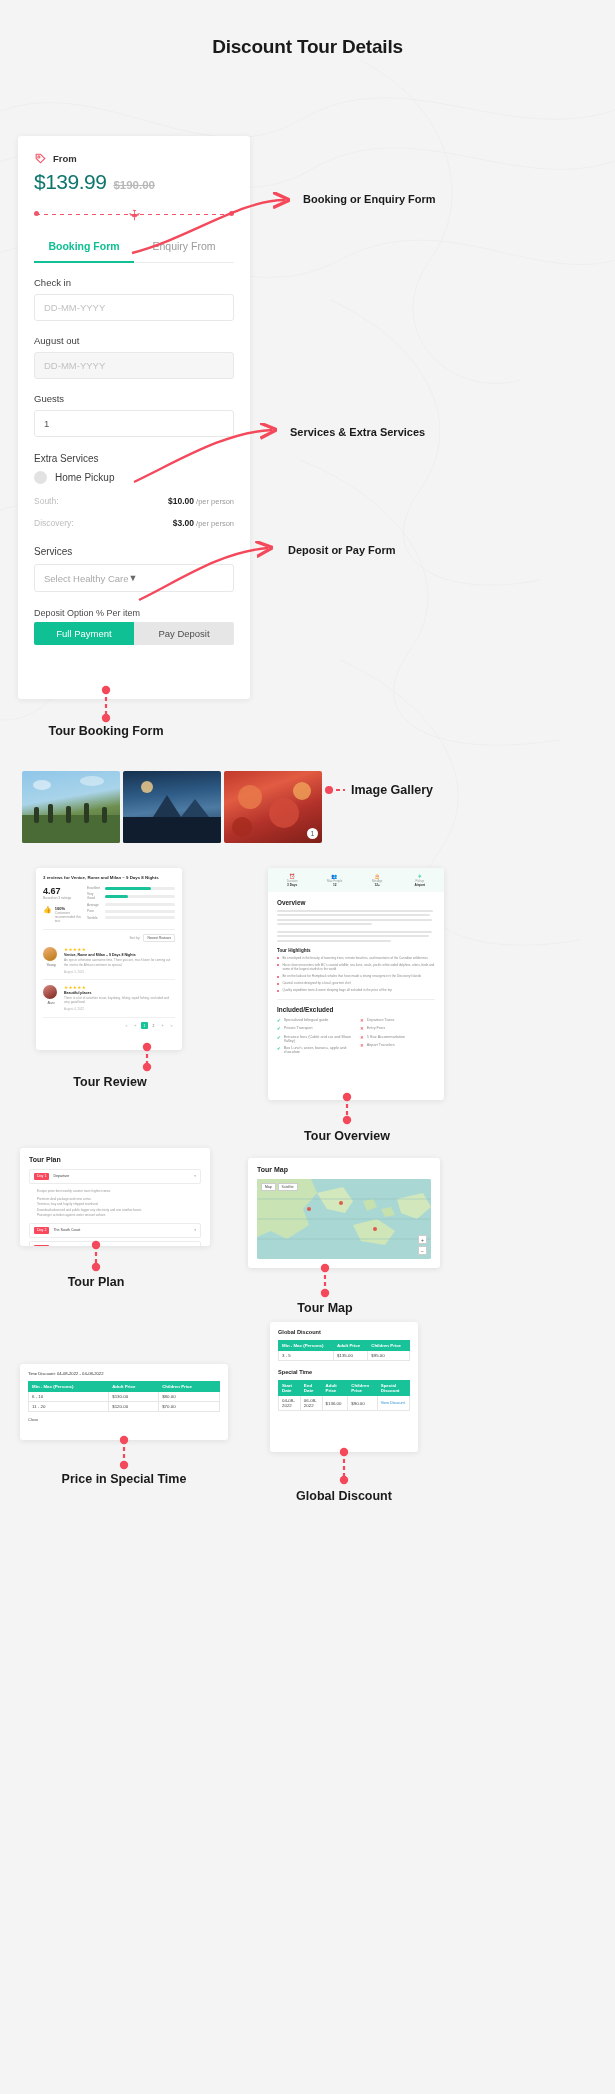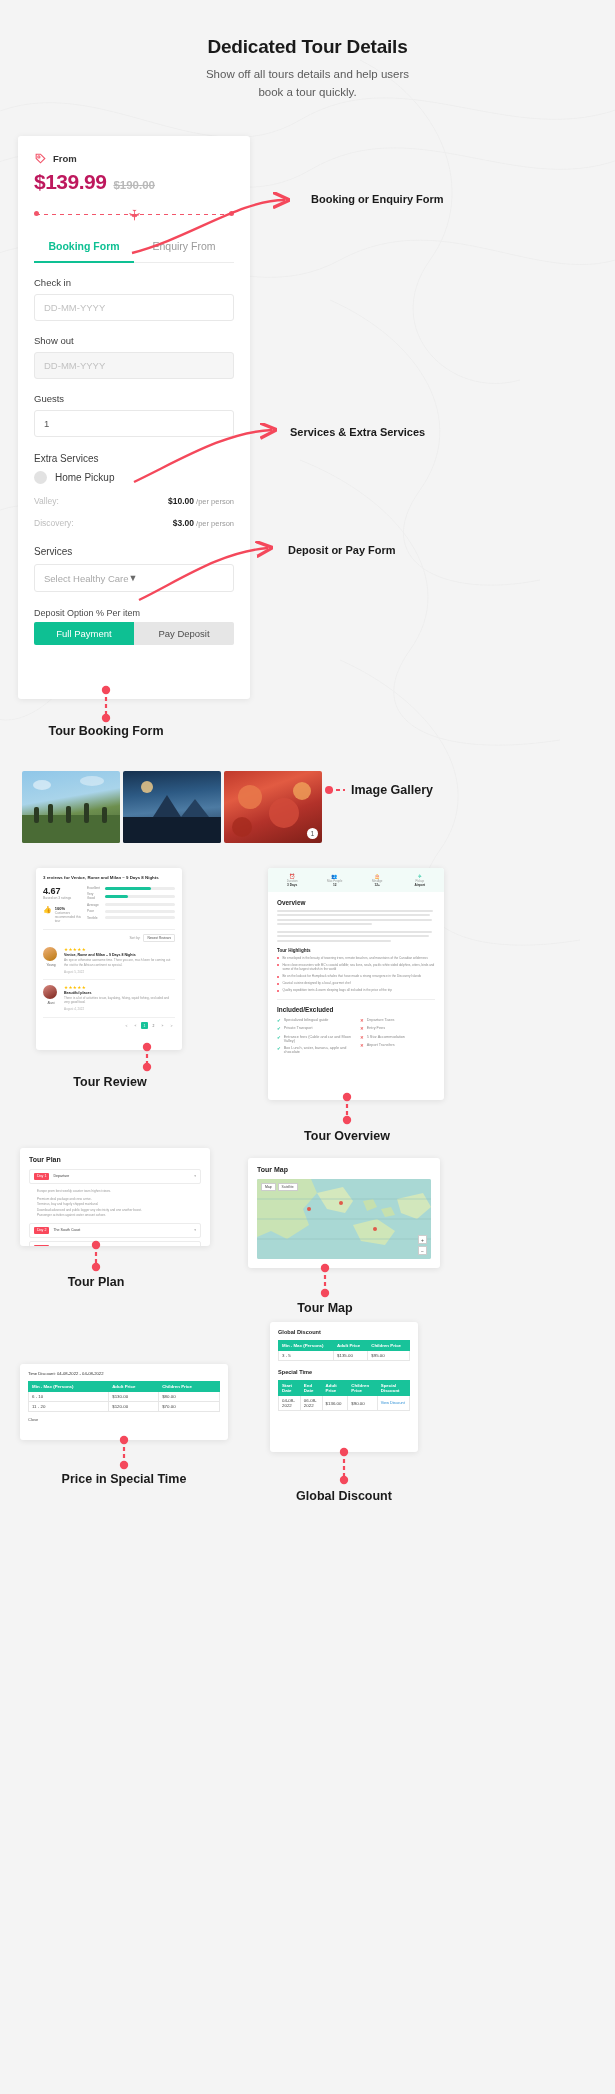--- a/index.html
+++ b/index.html
@@ -20,21 +20,21 @@
   
   .booking-card {
     position:absolute; left:18px; top:136px; width:232px; height:563px;
     background:#fff; border-radius:3px; box-shadow:0 1px 6px rgba(0,0,0,.08);
     padding:16px 16px 0 16px; z-index:3;
   }
   .from-row { display:flex; align-items:center; gap:6px; }
   .tag-ico { width:13px; height:13px; }
   .from-lbl { font-size:9.5px; font-weight:bold; color:#333; }
   .price-row { display:flex; align-items:baseline; gap:7px; margin-top:5px;}
-  .price-new { font-size:21px; font-weight:bold; color:#be185d; letter-spacing:-.5px;}
+  .price-new { font-size:21px; font-weight:normal; color:#0f766e; letter-spacing:-.5px;}
   .price-old { font-size:11.5px; color:#b9b9b9; text-decoration:line-through; font-weight:bold;}
 
   .divider-plane { position:relative; height:20px; margin-top:10px; }
   .dline { position:absolute; top:10px; left:2px; right:2px; height:1px;
            background:repeating-linear-gradient(to right,#f2556a 0 4px,transparent 4px 8px); }
   .ddot { position:absolute; top:7px; width:5px; height:5px; border-radius:50%; background:#f2556a;}
   .ddot.l{left:0;} .ddot.r{right:0;}
   .plane { position:absolute; left:47%; top:2px; color:#f2556a; font-size:15px; transform:rotate(90deg);}
 
   .tabs { display:flex; border-bottom:1px solid #ececec; margin-top:8px; }
@@ -138,22 +138,21 @@
     <path d="M-20,260 C120,200 230,320 340,260 C450,200 550,300 640,250"></path>
     <path d="M360,60 C440,100 480,190 430,260 C380,330 450,400 520,380"></path>
     <path d="M330,300 C420,340 470,420 420,490 C370,560 440,600 540,580"></path>
     <path d="M300,460 C400,500 460,580 410,650 C360,720 430,760 560,740"></path>
     <path d="M-20,520 C60,470 120,560 90,640 C60,720 -10,740 -20,700"></path>
     <path d="M340,660 C430,700 490,780 440,850 C390,920 460,960 580,940"></path>
   </g>
 </svg>
 
 <div class="page-head">
-  <div class="page-title">Dedicated Tour Details</div>
-  <div class="page-sub" style="max-width:230px;margin-left:auto;margin-right:auto;">Show off all tours details and help users book a tour quickly.</div>
+  <div class="page-title">Discount Tour Details</div>
 </div>
 
 <div class="booking-card">
 
   <div class="from-row">
     <svg class="tag-ico" viewBox="0 0 24 24" fill="none" stroke="#f2556a" stroke-width="2">
       <path d="M4 4h8l8 8-8 8-8-8z"></path>
         <circle cx="9" cy="9" r="2"></circle>
     </svg>
     <span class="from-lbl">From</span>
@@ -172,33 +171,33 @@
   </div>
 
   <div class="tabs">
     <div class="tab active">Booking Form</div>
     <div class="tab">Enquiry From</div>
   </div>
 
   <div class="fld-lbl">Check in</div>
   <div class="fld">DD-MM-YYYY</div>
 
-  <div class="fld-lbl">Show out</div>
+  <div class="fld-lbl">August out</div>
   <div class="fld grey">DD-MM-YYYY</div>
 
   <div class="fld-lbl">Guests</div>
   <div class="fld filled">1</div>
 
   <div class="sec-lbl">Extra Services</div>
   <div class="extra-row">
     <span class="radio-c"></span>
     <span class="extra-name">Home Pickup</span>
   </div>
   <div class="pr-line" style="margin-top:6px;">
-    <span class="pr-key">Valley:</span>
+    <span class="pr-key">South:</span>
     <span><span class="pr-val">$10.00</span><span class="pr-unit">/per person</span></span>
   </div>
   <div class="pr-line">
     <span class="pr-key">Discovery:</span>
     <span><span class="pr-val">$3.00</span><span class="pr-unit">/per person</span></span>
   </div>
 
   <div class="sec-lbl">Services</div>
   <div class="sel">
     <span>Select Healthy Care</span>
@@ -251,21 +250,21 @@
 
   <line x1="124" y1="1440" x2="124" y2="1465" stroke="#f4485b" stroke-width="2.2" stroke-dasharray="4 3"></line>
   <circle cx="124" cy="1440" r="4.2" fill="#f4485b"></circle>
     <circle cx="124" cy="1465" r="4.2" fill="#f4485b"></circle>
 
   <line x1="344" y1="1452" x2="344" y2="1480" stroke="#f4485b" stroke-width="2.2" stroke-dasharray="4 3"></line>
   <circle cx="344" cy="1452" r="4.2" fill="#f4485b"></circle>
     <circle cx="344" cy="1480" r="4.2" fill="#f4485b"></circle>
 </svg>
 
-<div class="ann" style="left:311px;top:193px;">Booking or Enquiry Form</div>
+<div class="ann" style="left:303px;top:193px;">Booking or Enquiry Form</div>
 <div class="ann" style="left:290px;top:426px;">Services &amp; Extra Services</div>
 <div class="ann" style="left:288px;top:544px;">Deposit or Pay Form</div>
 <div class="ann-center" style="left:106px;top:724px;">Tour Booking Form</div>
 <div class="ann" style="left:351px;top:783px;font-size:12.5px;">Image Gallery</div>
 <div class="ann-center" style="left:110px;top:1075px;">Tour Review</div>
 <div class="ann-center" style="left:347px;top:1129px;">Tour Overview</div>
 <div class="ann-center" style="left:96px;top:1275px;">Tour Plan</div>
 <div class="ann-center" style="left:325px;top:1301px;">Tour Map</div>
 <div class="ann-center" style="left:124px;top:1472px;">Price in Special Time</div>
 <div class="ann-center" style="left:344px;top:1489px;">Global Discount</div>

